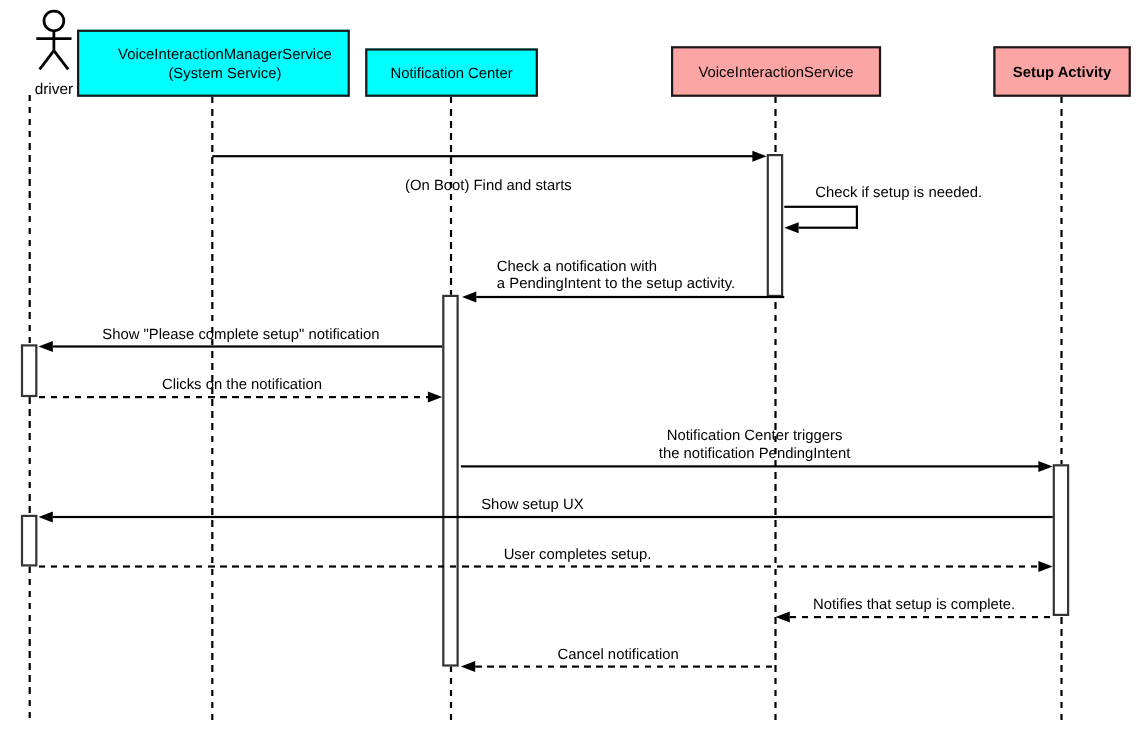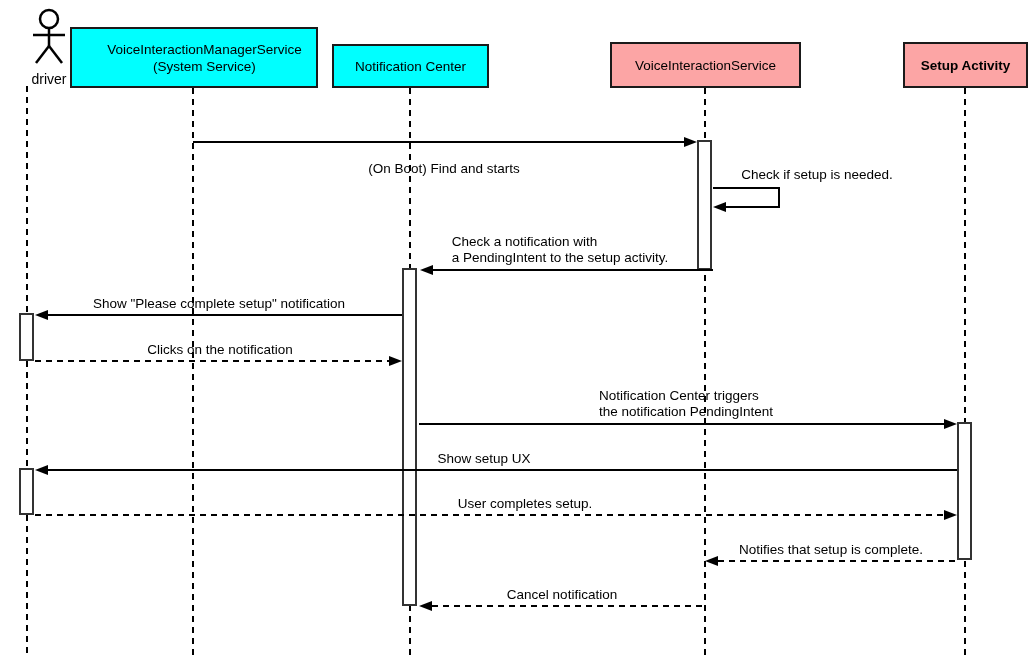--- a/index.html
+++ b/index.html
@@ -110,21 +110,21 @@
 
   <div>
     <div class="mline dash" style="left:35px;top:360px;width:354px;"></div>
     <div class="arr right" style="left:389px;top:356px;"></div>
     <div class="mlabel" style="left:220px;top:342px;">Clicks on the notification</div>
   </div>
 
   <div>
     <div class="mline" style="left:419px;top:423px;width:526px;"></div>
     <div class="arr right" style="left:944px;top:419px;"></div>
-    <div class="mlabel" style="left:686px;top:388px;">Notification Center triggers
+    <div class="mlabel" style="left:686px;top:388px;text-align:center;">Notification Center triggers
 the notification PendingIntent</div>
   </div>
 
   <div>
     <div class="mline" style="left:48px;top:469px;width:909px;"></div>
     <div class="arr left" style="left:35px;top:465px;"></div>
     <div class="mlabel" style="left:484px;top:451px;">Show setup UX</div>
   </div>
 
   <div>

